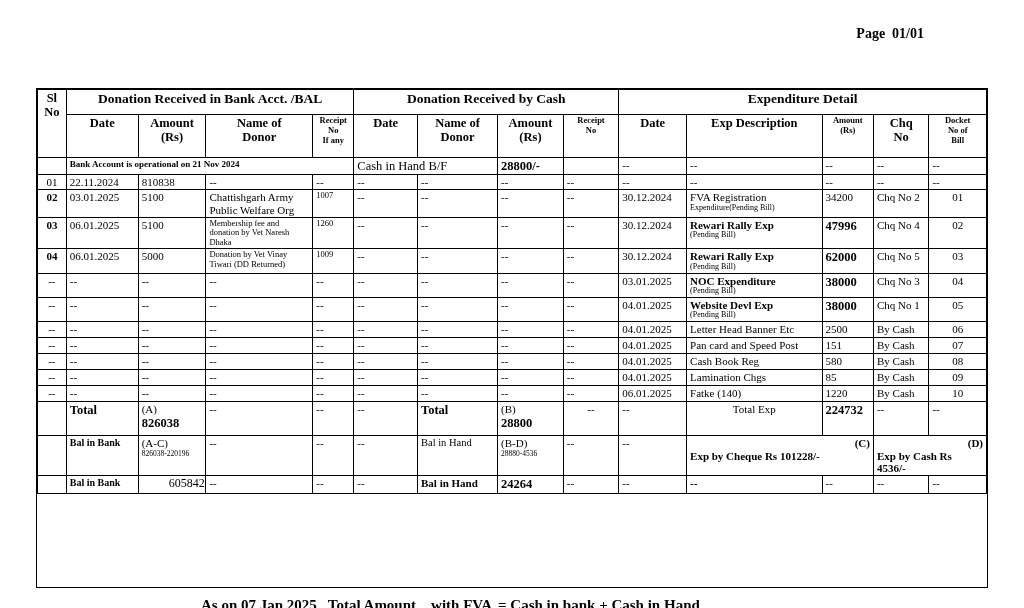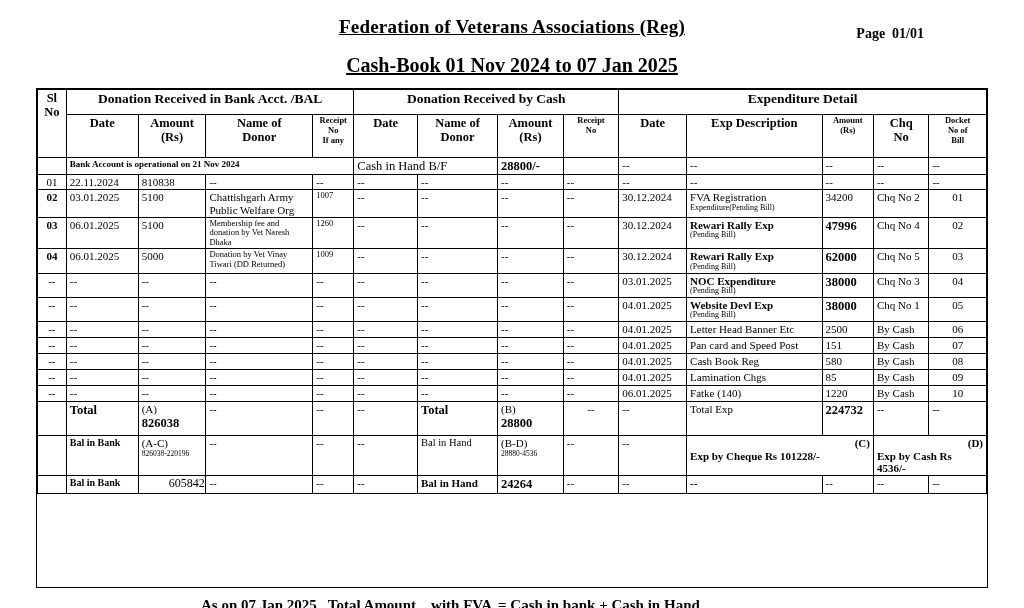--- a/index.html
+++ b/index.html
@@ -124,24 +124,20 @@
     align-items: baseline;
     white-space: pre;
   }
   .f1 { padding-left: 128px; }
 </style>
 </head>
 <body>
 
 <div class="page">
 
-  <div class="title-block">
-    <div class="main-title">Federation of Veterans Associations (Reg)</div>
-    <div class="sub-title">Cash-Book 01 Nov 2024 to 07 Jan 2025</div>
-  </div>
   <div class="page-no">Page  01/01</div>
 
   <div class="frame">
     <table class="cb">
       <colgroup>
         <col style="width:28px">
         <col style="width:70px">
           <col style="width:66px">
           <col style="width:104px">
           <col style="width:40px">
@@ -416,21 +412,21 @@
           <td>--</td>
           <td>--</td>
           <td>--</td>
           <td class="mid totlabel">Total</td>
           <td>
             <div class="desc-main">(B)</div>
             <div class="bigamt">28800</div>
           </td>
           <td class="c">--</td>
           <td>--</td>
-          <td class="mid" style="text-align:left;font-family:Liberation Serif, serif;">Total Exp</td>
+          <td class="mid" style="text-align:center;font-family:Liberation Serif, serif;">Total Exp</td>
           <td class="mid bigamt">224732</td>
           <td class="mid">--</td>
           <td class="mid">--</td>
         </tr>
 
         <tr style="height:24px;">
           <td></td>
           <td class="mid b" style="font-size:10px;">Bal in Bank</td>
           <td>
             <div class="desc-main">(A-C)</div>

